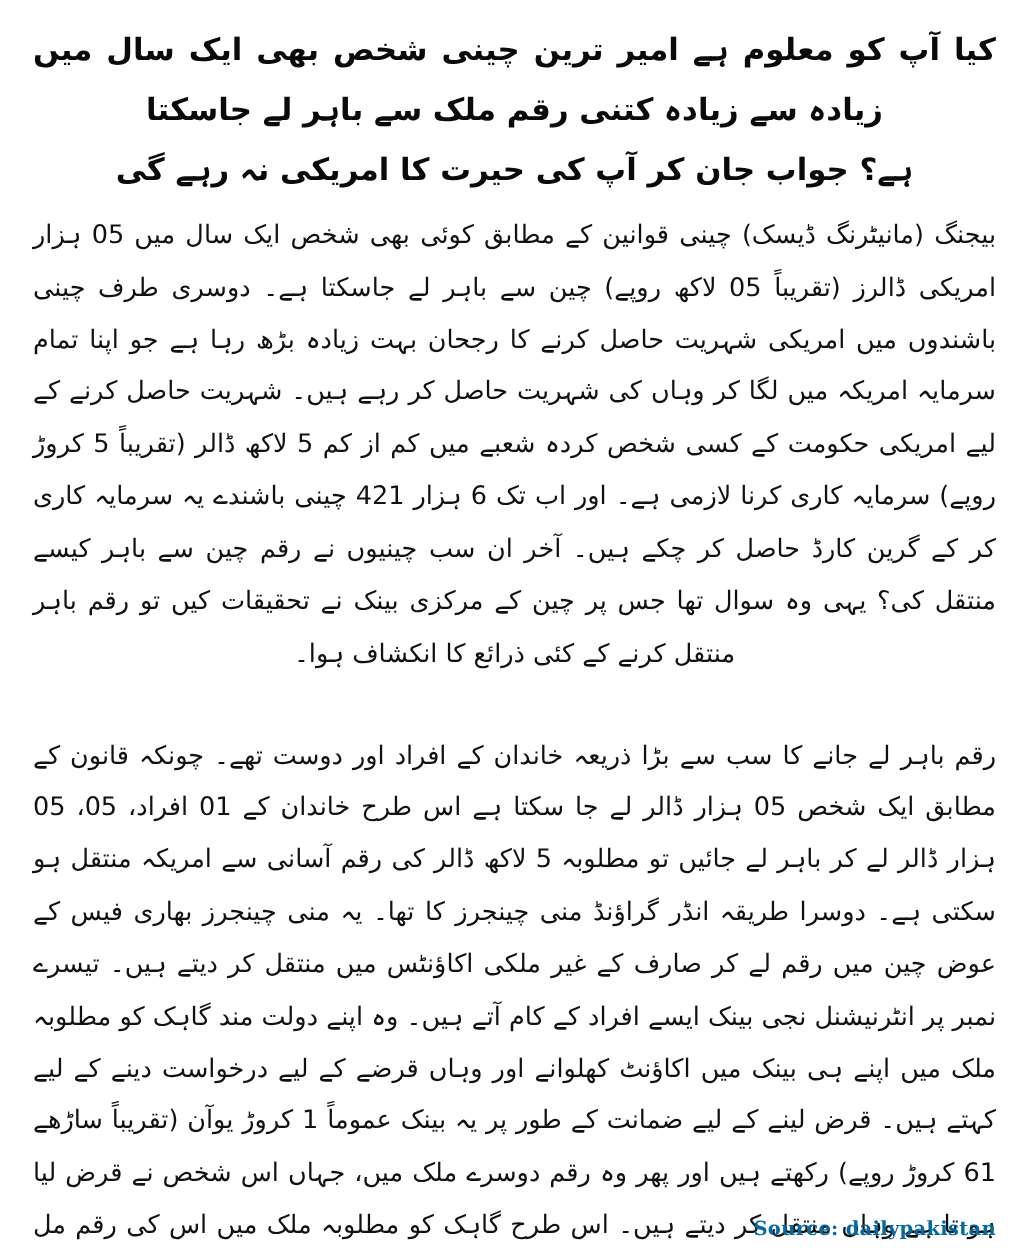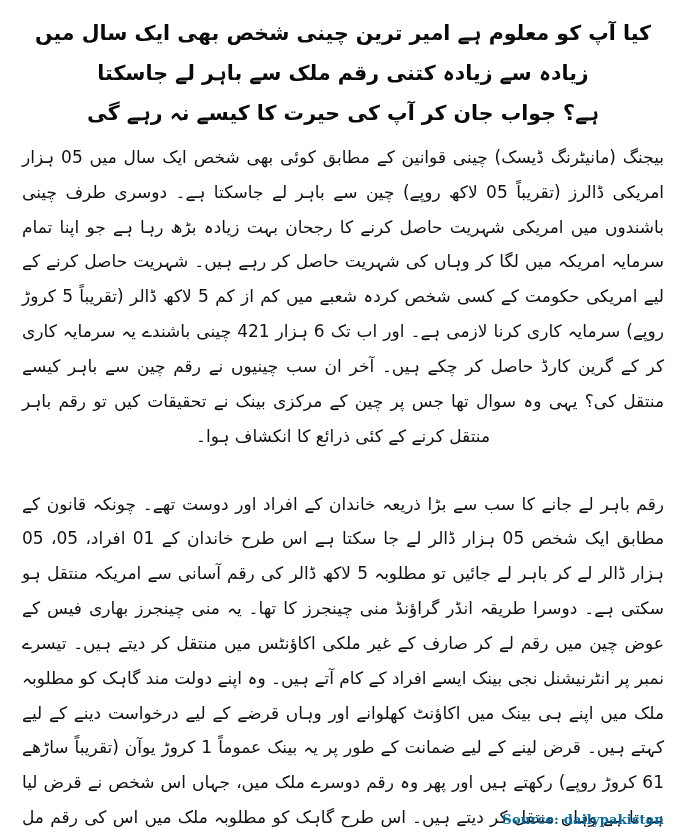--- a/index.html
+++ b/index.html
@@ -29,21 +29,20 @@
     text-align-last: center;
     font-family: "DejaVu Sans", sans-serif;
   }
   .headline {
     font-size: 20.5px;
     line-height: 1.95;
     font-weight: 700;
     letter-spacing: 0px;
     margin: 0 0 6px 0;
     color: #0a0a0a;
-    text-align: center;
     text-align-last: center;
   }
   .headline .l2 {
     display: block;
   }
   .body-block {
     font-size: 17px;
     line-height: 2.05;
     margin: 0;
     color: #111111;
@@ -69,21 +68,21 @@
     letter-spacing: 0.2px;
   }
 </style>
 </head>
 <body>
 
 <div class="page">
 
   <h1 class="urdu headline">
     <span>کیا آپ کو معلوم ہے امیر ترین چینی شخص بھی ایک سال میں زیادہ سے زیادہ کتنی رقم ملک سے باہر لے جاسکتا</span>
-    <span class="l2">ہے؟ جواب جان کر آپ کی حیرت کا کیسے نہ رہے گی</span>
+    <span class="l2">ہے؟ جواب جان کر آپ کی حیرت کا امریکی نہ رہے گی</span>
   </h1>
 
   <div class="body-block">
     <p class="urdu para p1">بیجنگ (مانیٹرنگ ڈیسک) چینی قوانین کے مطابق کوئی بھی شخص ایک سال میں 50 ہزار امریکی ڈالرز (تقریباً 50 لاکھ روپے) چین سے باہر لے جاسکتا ہے۔ دوسری طرف چینی باشندوں میں امریکی شہریت حاصل کرنے کا رجحان بہت زیادہ بڑھ رہا ہے جو اپنا تمام سرمایہ امریکہ میں لگا کر وہاں کی شہریت حاصل کر رہے ہیں۔ شہریت حاصل کرنے کے لیے امریکی حکومت کے کسی شخص کردہ شعبے میں کم از کم 5 لاکھ ڈالر (تقریباً 5 کروڑ روپے) سرمایہ کاری کرنا لازمی ہے۔ اور اب تک 6 ہزار 124 چینی باشندے یہ سرمایہ کاری کر کے گرین کارڈ حاصل کر چکے ہیں۔ آخر ان سب چینیوں نے رقم چین سے باہر کیسے منتقل کی؟ یہی وہ سوال تھا جس پر چین کے مرکزی بینک نے تحقیقات کیں تو رقم باہر منتقل کرنے کے کئی ذرائع کا انکشاف ہوا۔</p>
     <p class="urdu para p2">رقم باہر لے جانے کا سب سے بڑا ذریعہ خاندان کے افراد اور دوست تھے۔ چونکہ قانون کے مطابق ایک شخص 50 ہزار ڈالر لے جا سکتا ہے اس طرح خاندان کے 10 افراد، 50، 50 ہزار ڈالر لے کر باہر لے جائیں تو مطلوبہ 5 لاکھ ڈالر کی رقم آسانی سے امریکہ منتقل ہو سکتی ہے۔ دوسرا طریقہ انڈر گراؤنڈ منی چینجرز کا تھا۔ یہ منی چینجرز بھاری فیس کے عوض چین میں رقم لے کر صارف کے غیر ملکی اکاؤنٹس میں منتقل کر دیتے ہیں۔ تیسرے نمبر پر انٹرنیشنل نجی بینک ایسے افراد کے کام آتے ہیں۔ وہ اپنے دولت مند گاہک کو مطلوبہ ملک میں اپنے ہی بینک میں اکاؤنٹ کھلوانے اور وہاں قرضے کے لیے درخواست دینے کے لیے کہتے ہیں۔ قرض لینے کے لیے ضمانت کے طور پر یہ بینک عموماً 1 کروڑ یوآن (تقریباً ساڑھے 16 کروڑ روپے) رکھتے ہیں اور پھر وہ رقم دوسرے ملک میں، جہاں اس شخص نے قرض لیا ہو تا ہے وہاں منتقل کر دیتے ہیں۔ اس طرح گاہک کو مطلوبہ ملک میں اس کی رقم مل جاتی ہے۔ اس کے علاوہ تجارت، براہ راست کاروباری سرمایہ کاری وغیرہ جیسے حربے استعمال کیے جاتے ہیں۔ کئی چینی باشندوں کے متعلق انکشاف ہوا کہ انہوں نے غیر ملکی خواتین سے شادی کر کے رقم بیرون ملک منتقل کی۔</p>
   </div>
 
   <div class="source">Source: dailypakistan</div>
 
 </div>

